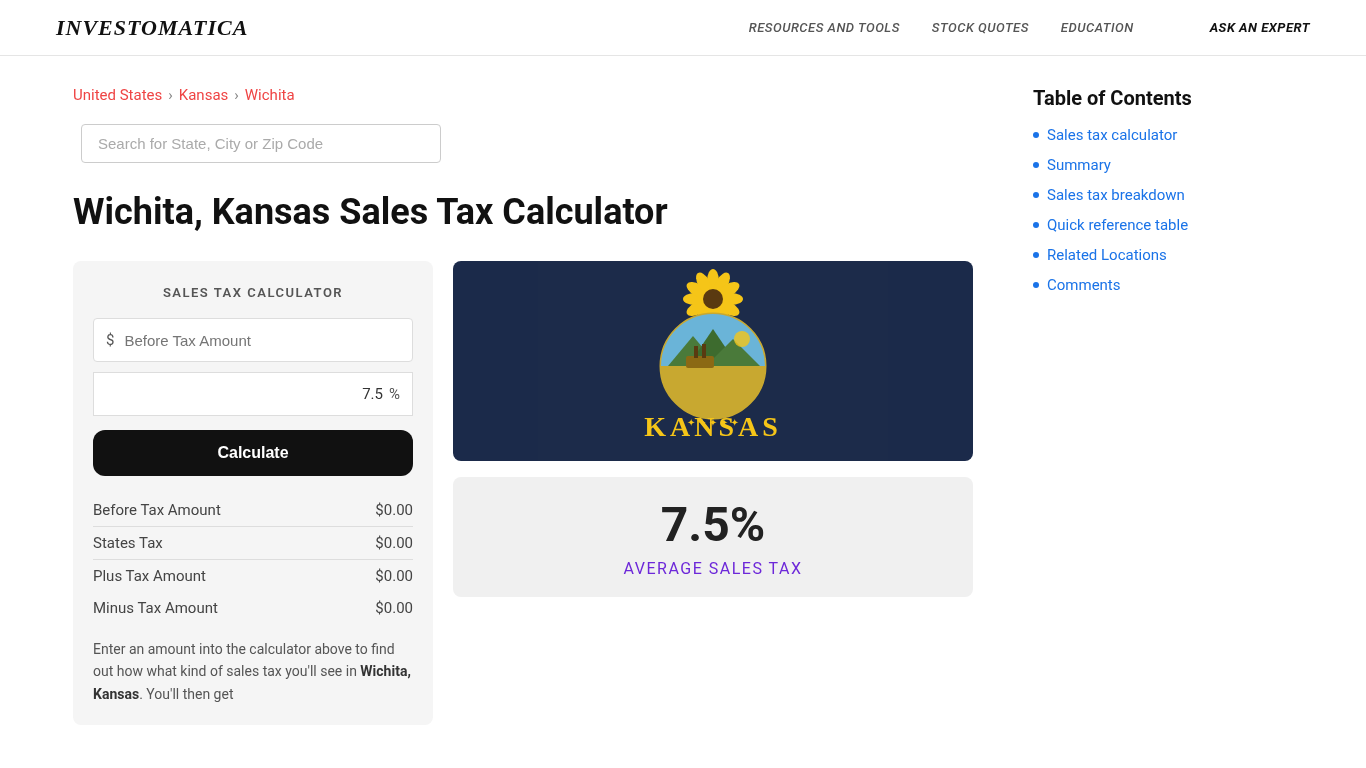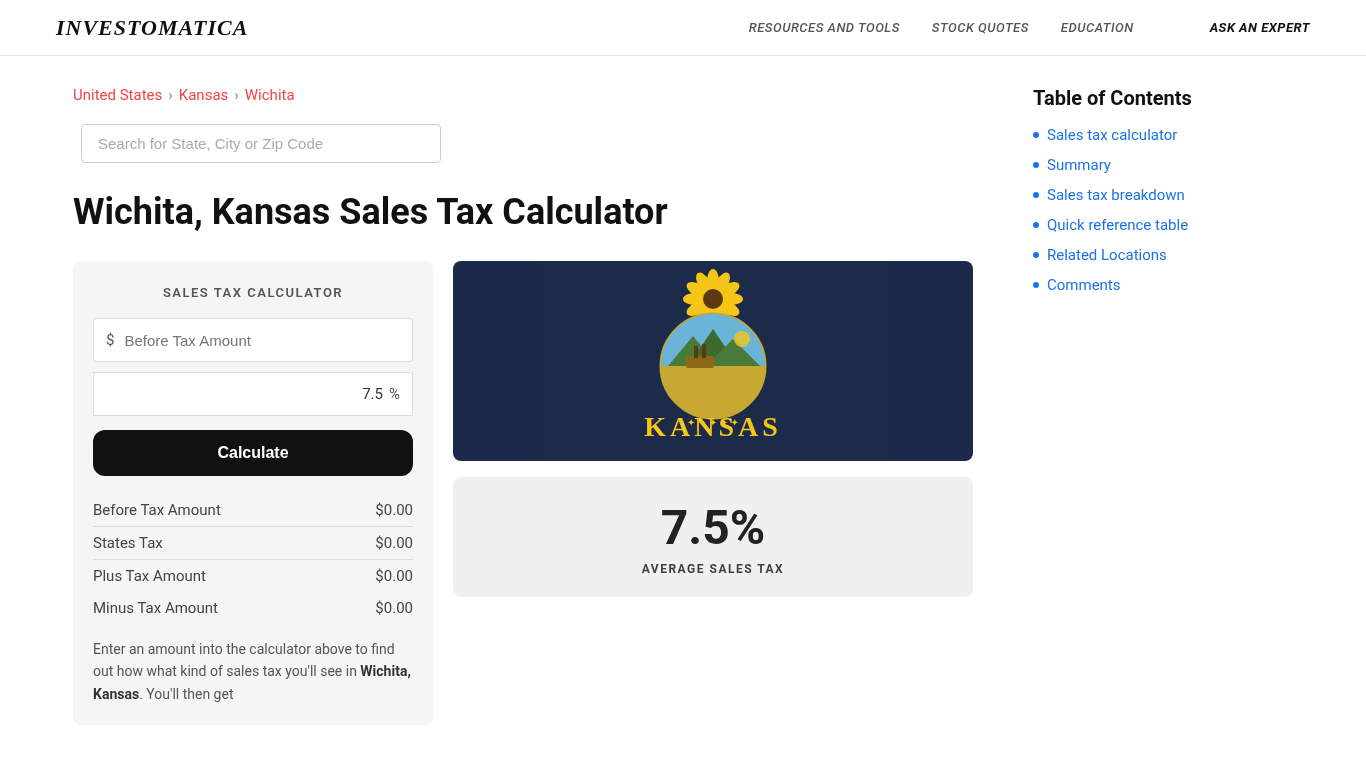--- a/index.html
+++ b/index.html
@@ -221,25 +221,25 @@
       justify-content: center;
       height: 120px;
       gap: 6px;
     }
     .tax-rate-number {
       font-size: 48px;
       font-weight: 700;
       color: #222;
     }
     .tax-rate-label {
-      font-size: 12px;
+      font-size: 16px;
       letter-spacing: 1.5px;
-      color: #404040;
+      color: #6d28d9;
       text-transform: uppercase;
-      font-weight: 700;
+      font-weight: 400;
     }
 
     
     .toc-title {
       font-size: 20px;
       font-weight: 700;
       color: #111;
       margin-bottom: 16px;
     }
     .toc-list {

